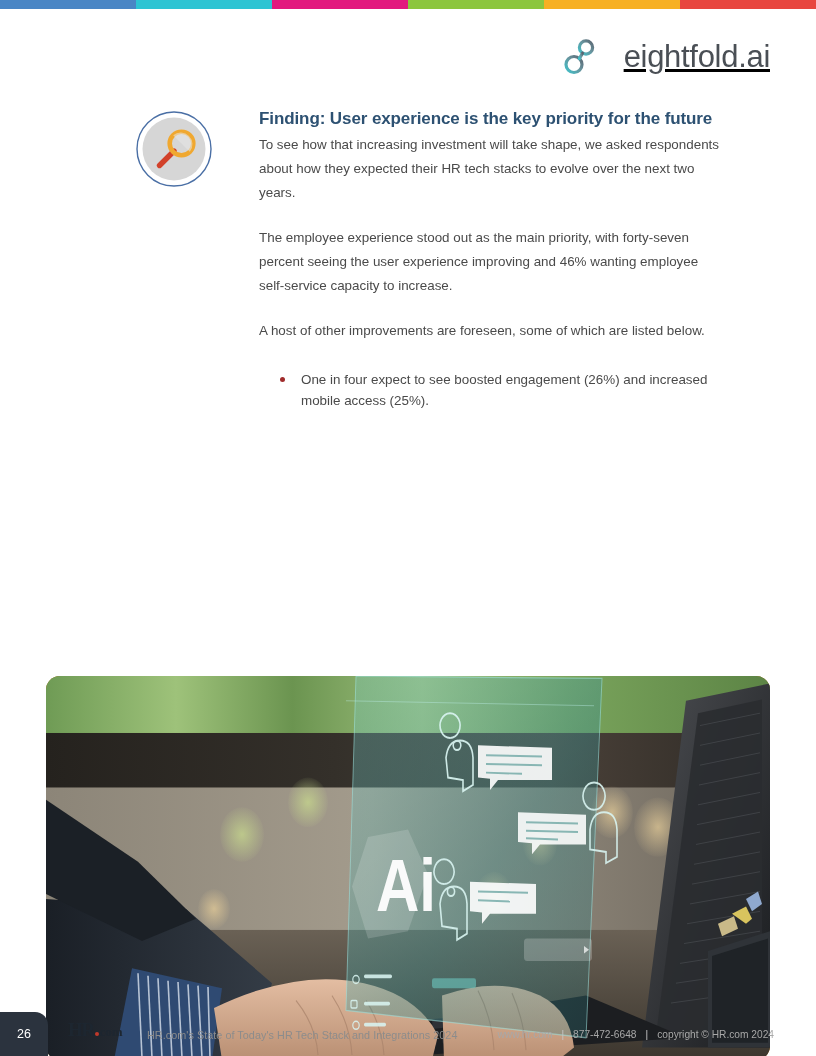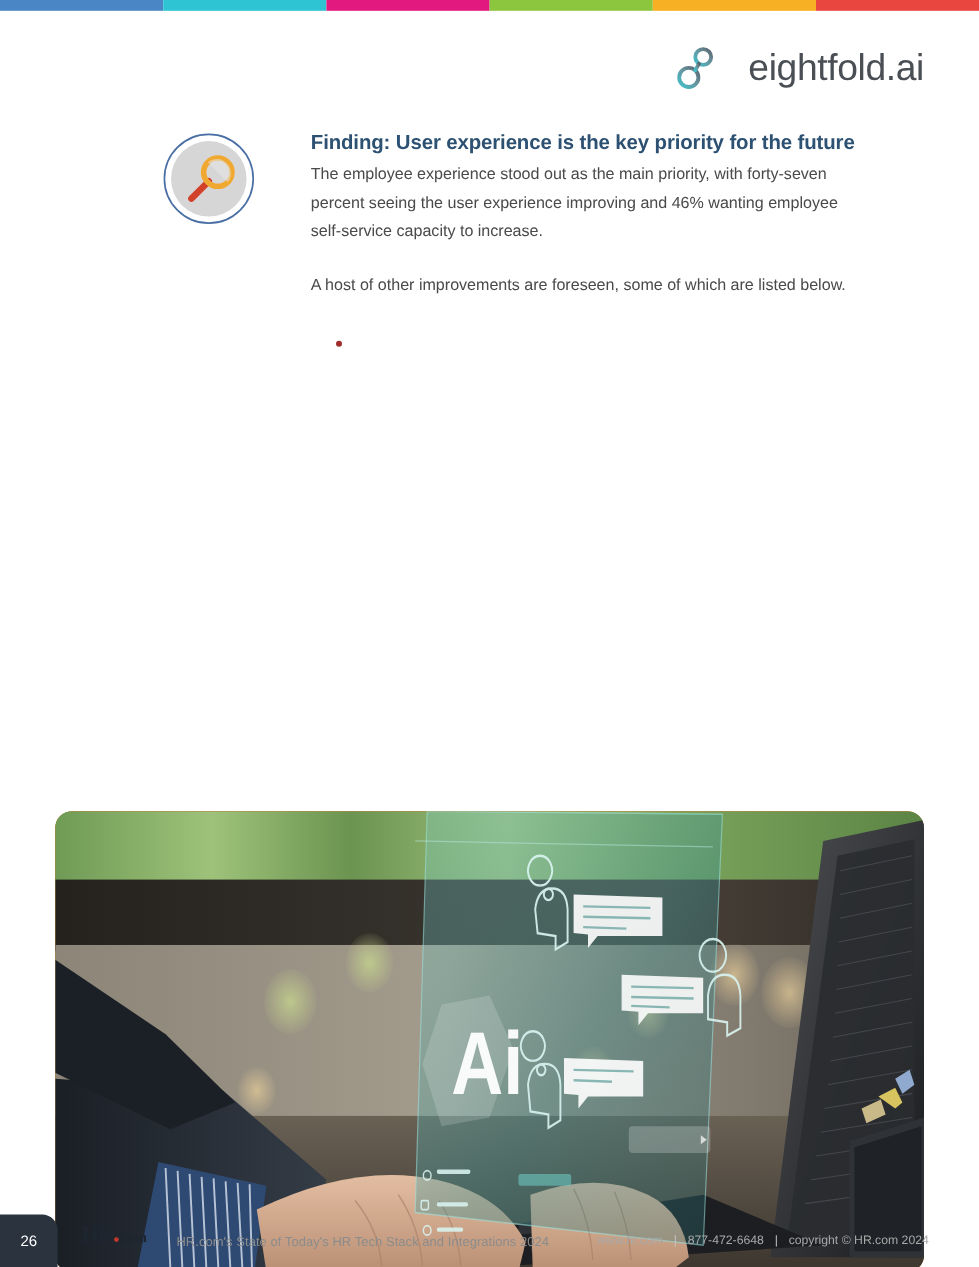--- a/index.html
+++ b/index.html
@@ -31,20 +31,21 @@
   .top-bar .seg { flex: 1 1 0; height: 100%; }
 
   
   .brand {
     position: absolute;
     top: 36px;
     right: 46px;
     display: flex;
     align-items: center;
     gap: 26px;
+    text-decoration: underline;
   }
   .brand-mark { width: 36px; height: 40px; display: block; }
   .brand-text {
     font-size: 31px;
     color: #4a4f55;
     letter-spacing: -0.3px;
     line-height: 1;
     font-weight: 400;
   }
 
@@ -227,26 +228,28 @@
       <line x1="24.5" y1="55.5" x2="39" y2="41" stroke="#d2412a" stroke-width="5.4" stroke-linecap="round"></line>
       <circle cx="46.5" cy="33.5" r="11.8" fill="none" stroke="#f0a830" stroke-width="4.6"></circle>
       <path d="M38.2 25.2 A11.8 11.8 0 0 1 54.8 41.8 Z" fill="#e8e8e8" opacity="0.55"></path>
     </svg>
   </div>
 
   <div class="content">
 
     <h1 class="heading">Finding: User experience is the key priority for the future</h1>
 
+    <p class="para">To see how that increasing investment will take shape, we asked respondents about how they expected their HR tech stacks to evolve over the next two years.</p>
     <p class="para">The employee experience stood out as the main priority, with forty-seven percent seeing the user experience improving and 46% wanting employee self-service capacity to increase.</p>
     <p class="para">A host of other improvements are foreseen, some of which are listed below.</p>
 
     <ul class="bullets">
       <li>
         <span class="dot"></span>
+        <span>One in four expect to see boosted engagement (26%) and increased mobile access (25%).</span>
       </li>
     </ul>
   </div>
 
   <div class="hero">
     <svg viewBox="0 0 724 310" preserveAspectRatio="none" xmlns="http://www.w3.org/2000/svg">
       <defs>
         <linearGradient id="bgTop" x1="0" y1="0" x2="1" y2="0">
           <stop offset="0%" stop-color="#6f9b55"></stop>
           <stop offset="18%" stop-color="#9ec27a"></stop>

